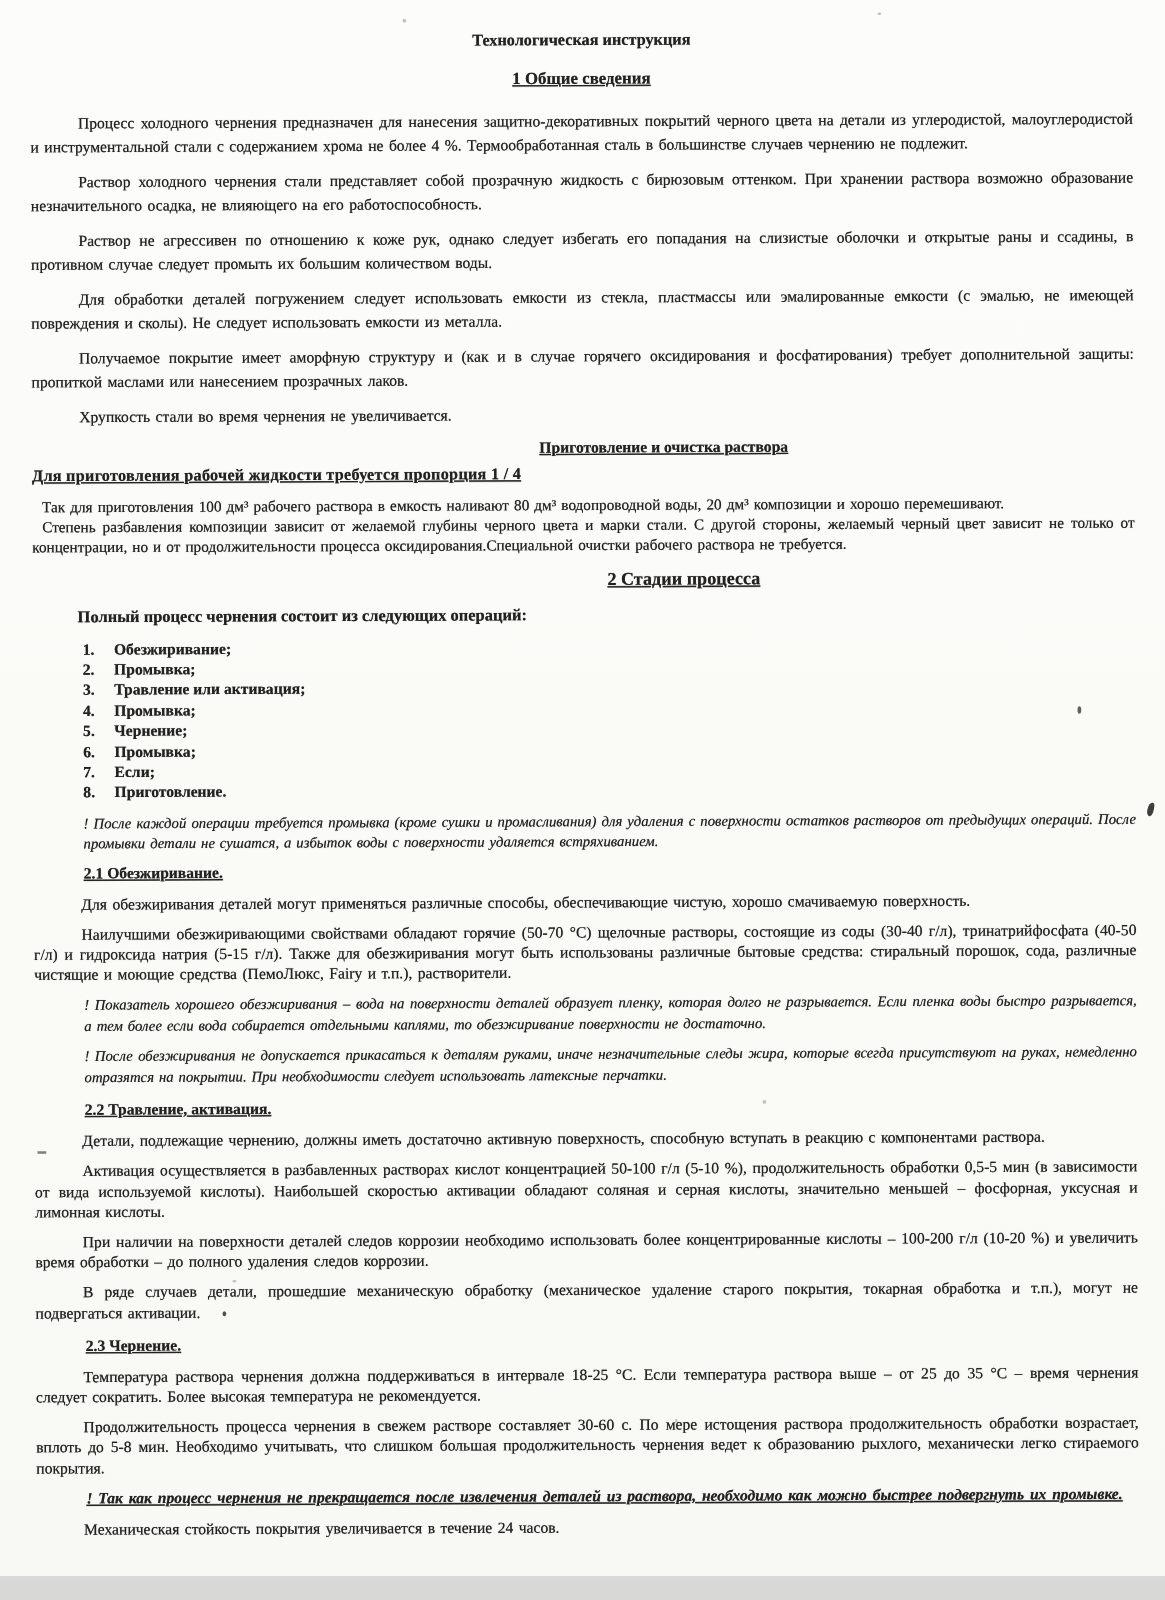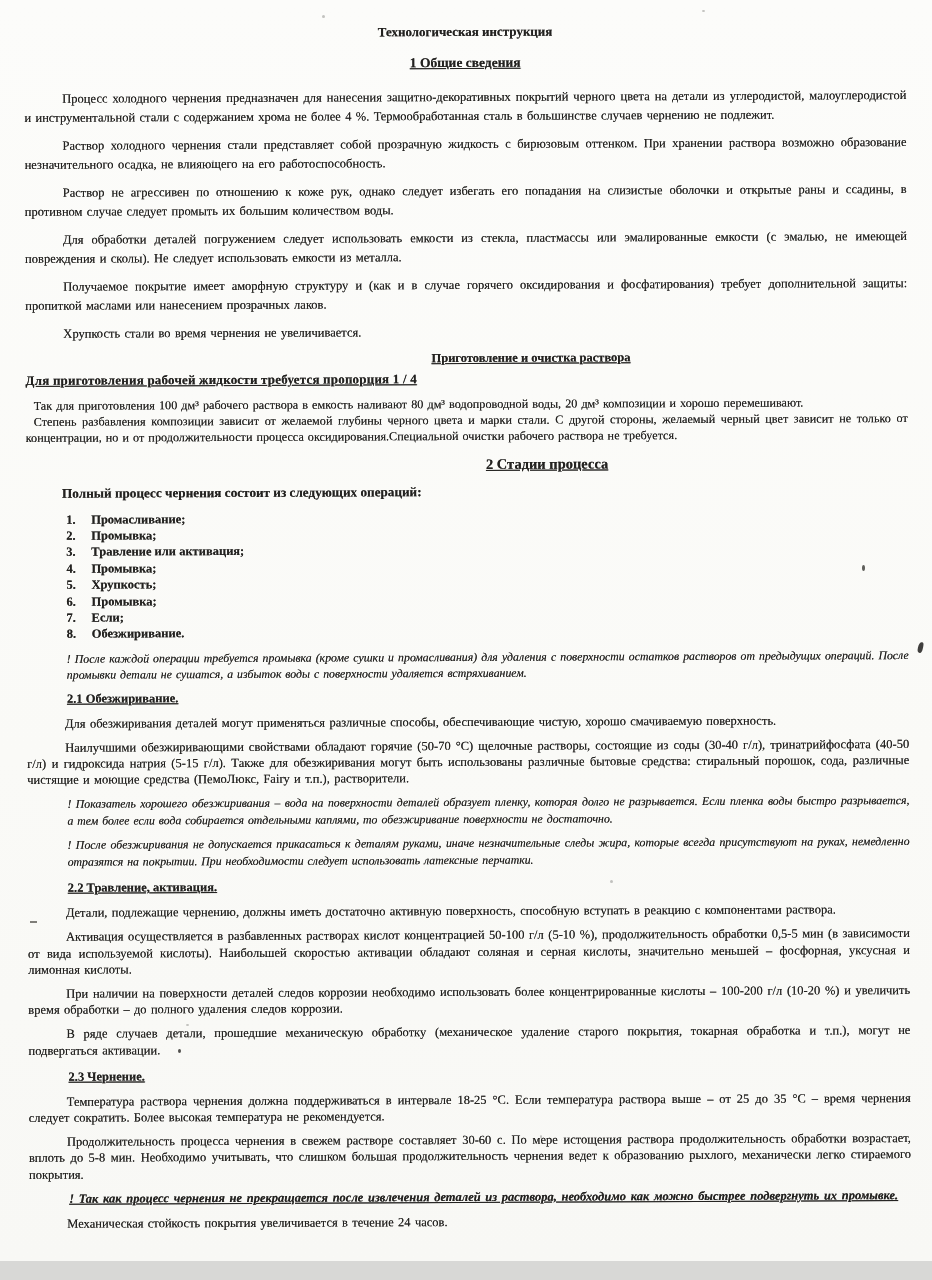--- a/index.html
+++ b/index.html
@@ -61,49 +61,49 @@
     <p class="prop-line">Для приготовления рабочей жидкости требуется пропорция  1 / 4</p>
     <p class="tight">Так для приготовления 100 дм³ рабочего раствора в емкость наливают 80 дм³ водопроводной воды, 20 дм³ композиции и хорошо перемешивают.</p>
     <p class="tight just mb12">Степень разбавления композиции зависит от желаемой глубины черного цвета и марки стали. С другой стороны, желаемый черный цвет зависит не только от концентрации, но и от продолжительности процесса оксидирования.Специальной очистки рабочего раствора не требуется.</p>
 
     <p class="h-stages">2 Стадии процесса</p>
     <p class="lead-bold">Полный процесс чернения состоит из следующих операций:</p>
 
     <div class="steps">
       <div class="step">
           <span class="num">1.</span>
-          <span>Промасливание;</span>
+          <span>Обезжиривание;</span>
         </div>
       <div class="step">
           <span class="num">2.</span>
           <span>Промывка;</span>
         </div>
       <div class="step">
           <span class="num">3.</span>
           <span>Травление или активация;</span>
         </div>
       <div class="step">
           <span class="num">4.</span>
           <span>Промывка;</span>
         </div>
       <div class="step">
           <span class="num">5.</span>
-          <span>Хрупкость;</span>
+          <span>Чернение;</span>
         </div>
       <div class="step">
           <span class="num">6.</span>
           <span>Промывка;</span>
         </div>
       <div class="step">
           <span class="num">7.</span>
           <span>Если;</span>
         </div>
       <div class="step">
           <span class="num">8.</span>
-          <span>Обезжиривание.</span>
+          <span>Приготовление.</span>
         </div>
     </div>
 
     <p class="note">! После каждой операции требуется промывка (кроме сушки и промасливания) для удаления с поверхности остатков растворов от предыдущих операций. После промывки детали не сушатся, а избыток воды с поверхности удаляется встряхиванием.</p>
 
     <p class="subhead">2.1 Обезжиривание.</p>
     <p class="p">Для обезжиривания деталей могут применяться различные способы, обеспечивающие чистую, хорошо смачиваемую поверхность.</p>
     <p class="p">Наилучшими обезжиривающими свойствами обладают горячие (50-70 °С) щелочные растворы, состоящие из соды (30-40 г/л), тринатрийфосфата (40-50 г/л) и гидроксида натрия (5-15 г/л). Также для обезжиривания могут быть использованы различные бытовые средства: стиральный порошок, сода, различные чистящие и моющие средства (ПемоЛюкс, Fairy и т.п.), растворители.</p>
     <p class="note">! Показатель хорошего обезжиривания – вода на поверхности деталей образует пленку, которая долго не разрывается. Если пленка воды быстро разрывается, а тем более если вода собирается отдельными каплями, то обезжиривание поверхности не достаточно.</p>
     <p class="note mb12">! После обезжиривания не допускается прикасаться к деталям руками, иначе незначительные следы жира, которые всегда присутствуют на руках, немедленно отразятся на покрытии. При необходимости следует использовать латексные перчатки.</p>

